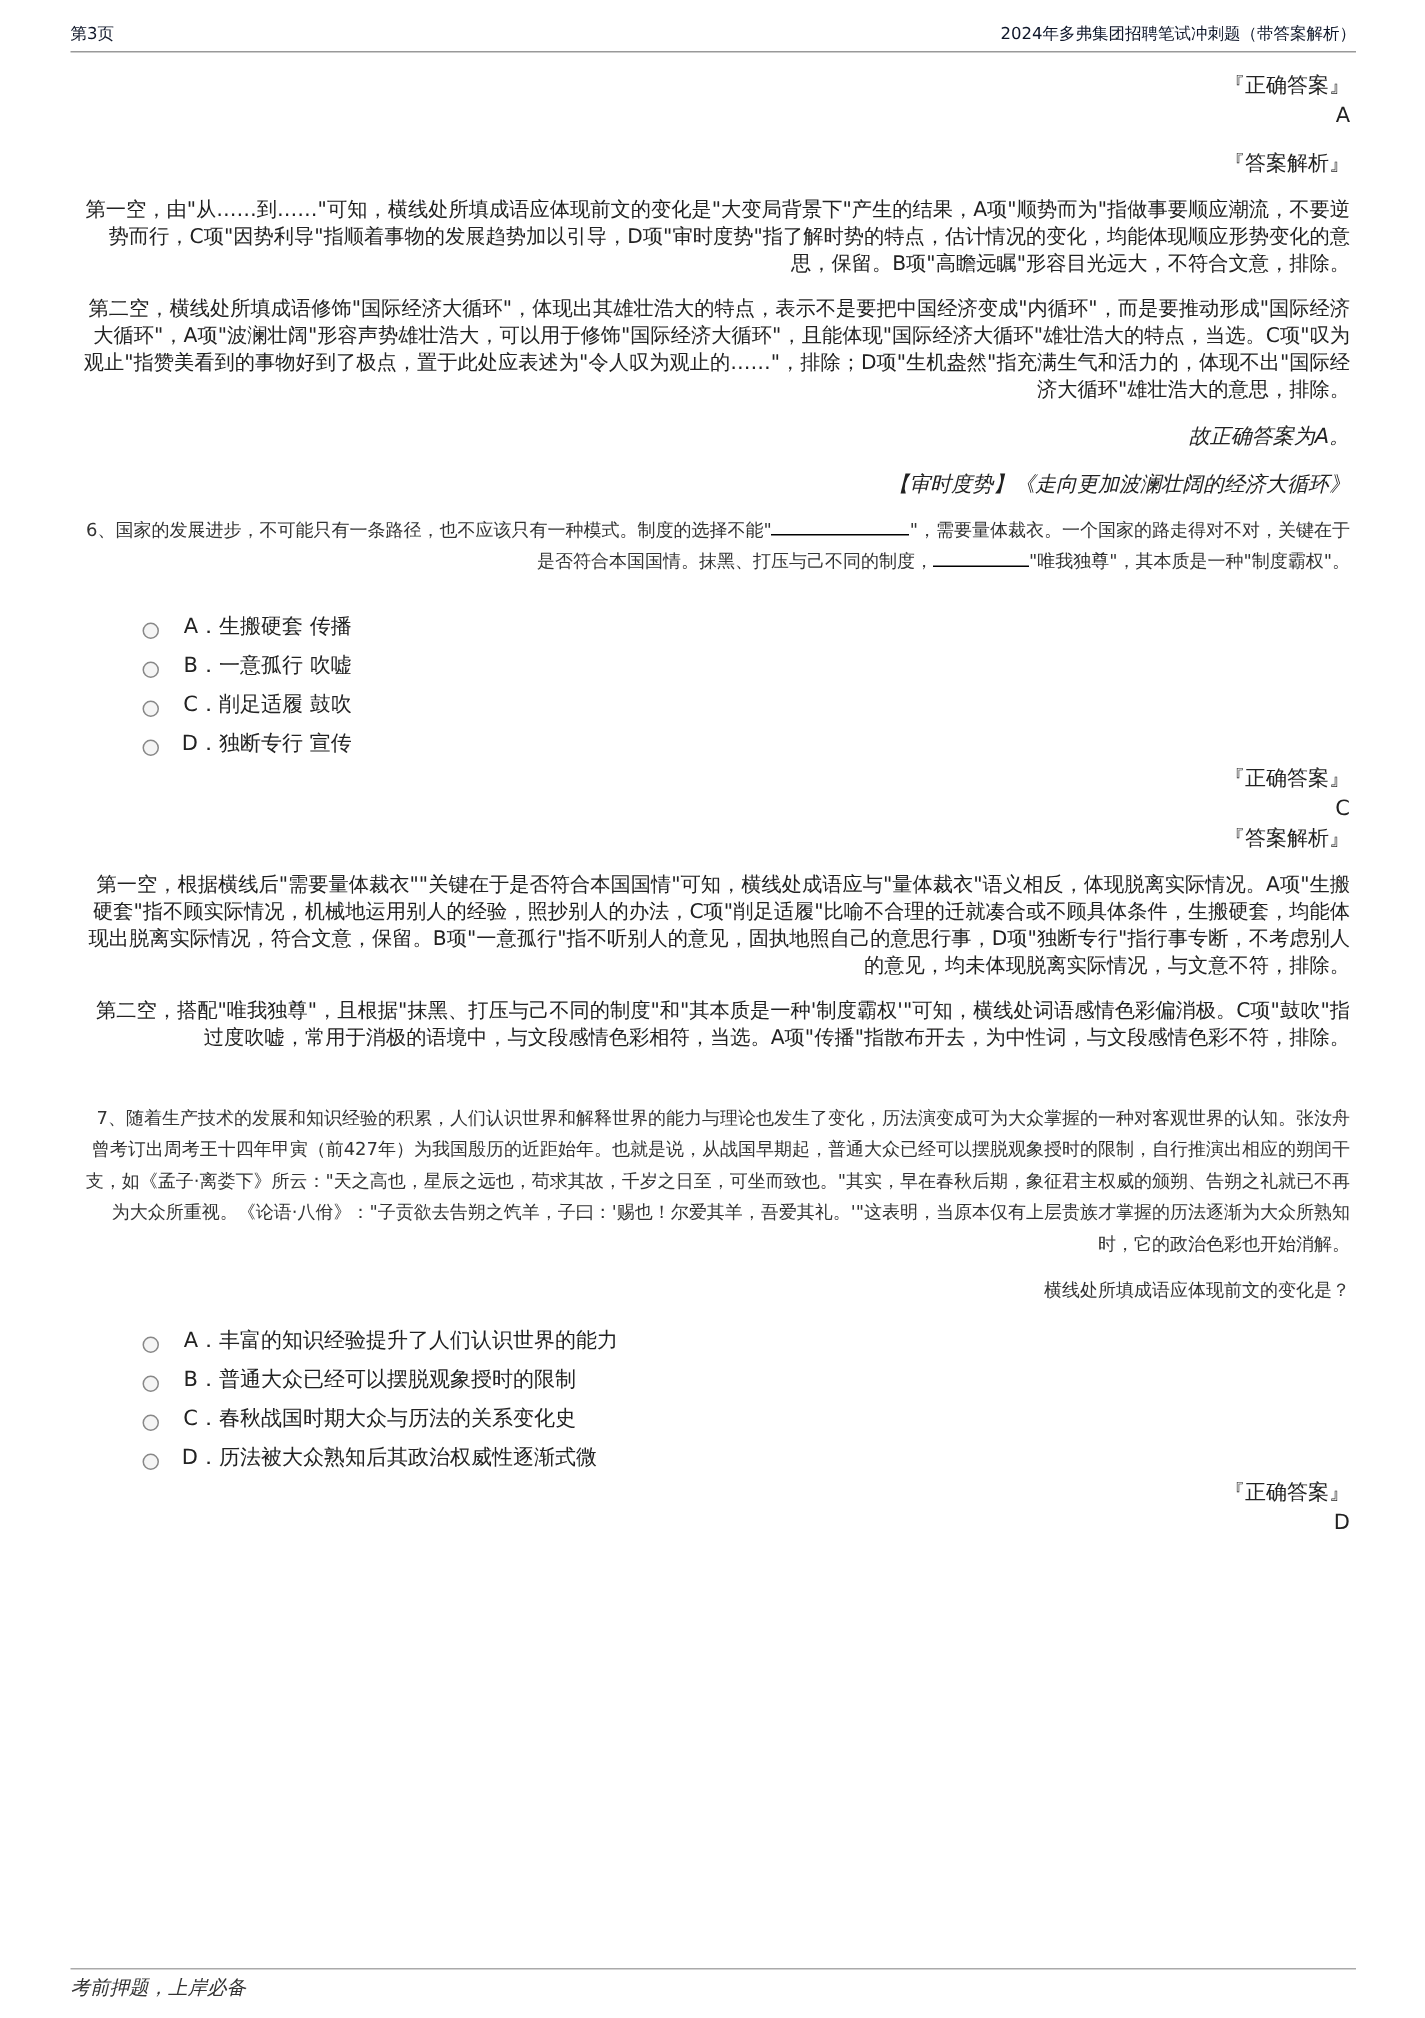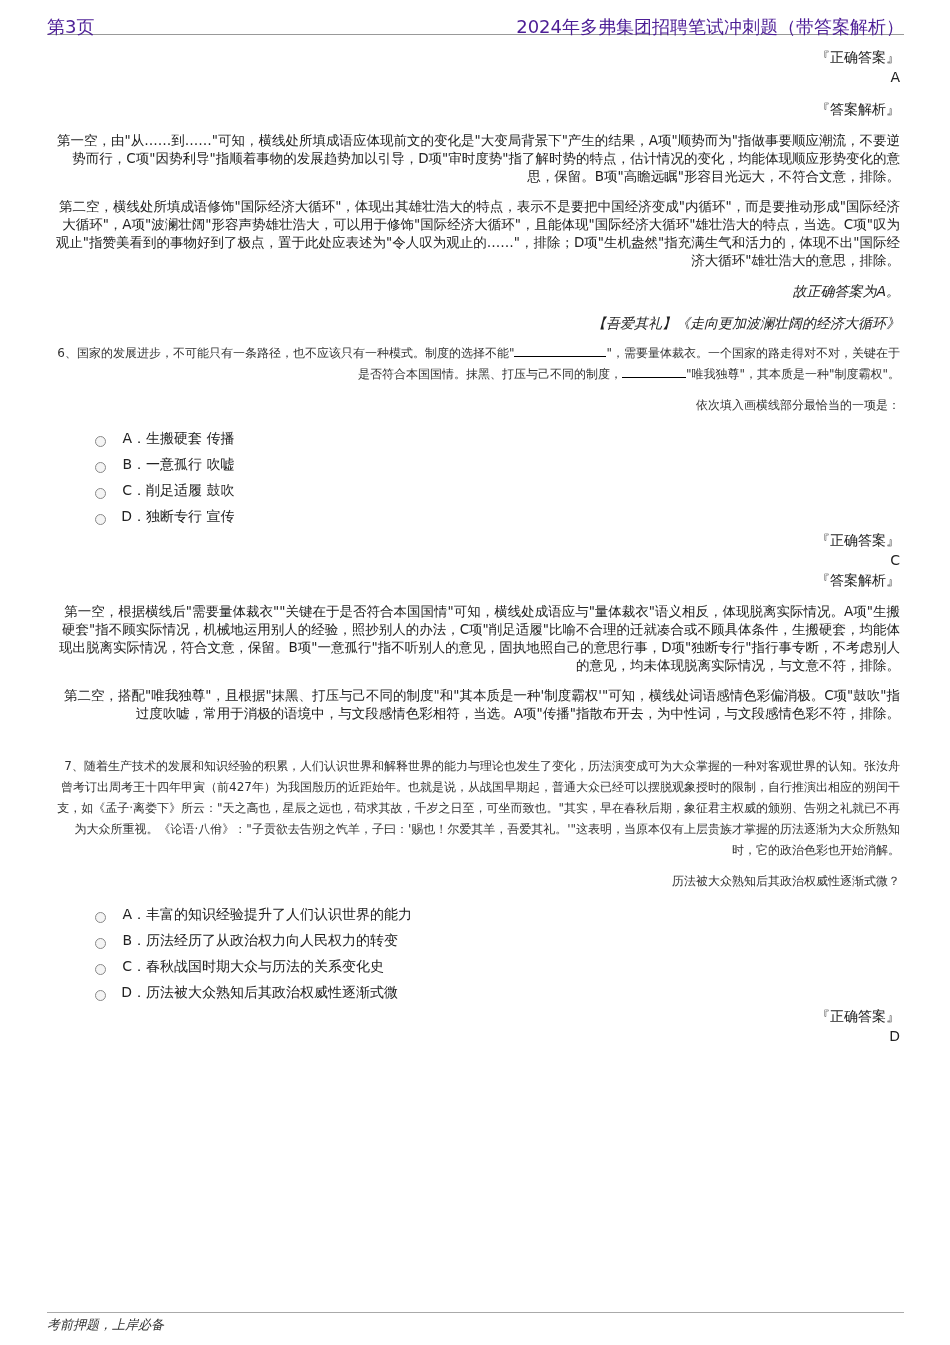--- a/index.html
+++ b/index.html
@@ -1,19 +1,19 @@
 <!DOCTYPE html>
 <html><head>
 <meta charset="utf-8">
 <style>
   html, body { margin:0; padding:0; background:#ffffff; }
   body { width:950px; height:1345px; position:relative; overflow:hidden;
          font-family:"DejaVu Sans","Liberation Sans",sans-serif; color:#222; }
   .header { position:absolute; left:47px; right:46px; top:12px; height:22px;
-            border-bottom:1px solid #999; font-size:18px; color:#4c1d95; }
+            border-bottom:1px solid #999; font-size:11px; color:#0f172a; }
   .header .left { position:absolute; left:0; top:3px; }
   .header .right { position:absolute; right:0; top:3px;margin-left:20px; }
   .footer { position:absolute; left:47px; right:46px; top:1312px; height:22px;
             border-top:1px solid #aaa; font-size:13px; color:#333;font-style:italic; }
   .footer .left { position:absolute; left:0; top:3px; }
   .footer .right { position:absolute; right:0; top:3px; }
   .content { position:absolute; left:55px; top:47px; width:845px;text-align:right; }
   .lbl { font-family:"DejaVu Serif","Liberation Serif",serif; font-size:14px; line-height:20px; margin-left:2px; }
   .ans { font-size:14px; line-height:20px; margin-left:2px; }
   .para { font-size:13.5px; line-height:18px; margin:0; color:#222; }
@@ -41,26 +41,25 @@
   <div class="ans">A</div>
   <div style="height:12px"></div>
   <div class="lbl">『答案解析』</div>
   <div style="height:12px"></div>
   <p class="para">第一空，由"从……到……"可知，横线处所填成语应体现前文的变化是"大变局背景下"产生的结果，A项"顺势而为"指做事要顺应潮流，不要逆势而行，C项"因势利导"指顺着事物的发展趋势加以引导，D项"审时度势"指了解时势的特点，估计情况的变化，均能体现顺应形势变化的意思，保留。B项"高瞻远瞩"形容目光远大，不符合文意，排除。</p>
   <div style="height:12px"></div>
   <p class="para">第二空，横线处所填成语修饰"国际经济大循环"，体现出其雄壮浩大的特点，表示不是要把中国经济变成"内循环"，而是要推动形成"国际经济大循环"，A项"波澜壮阔"形容声势雄壮浩大，可以用于修饰"国际经济大循环"，且能体现"国际经济大循环"雄壮浩大的特点，当选。C项"叹为观止"指赞美看到的事物好到了极点，置于此处应表述为"令人叹为观止的……"，排除；D项"生机盎然"指充满生气和活力的，体现不出"国际经济大循环"雄壮浩大的意思，排除。</p>
   <div style="height:12px"></div>
   <div class="src">故正确答案为A。</div>
   <div style="height:12px"></div>
-  <div class="src">【吾爱其礼】《走向更加波澜壮阔的经济大循环》</div>
+  <div class="src">【审时度势】《走向更加波澜壮阔的经济大循环》</div>
   <div style="height:10px"></div>
 
   <p class="q"><span>6、国家的发展进步，不可能只有一条路径，也不应该只有一种模式。制度的选择不能"</span><span class="blank" style="width:92px"></span><span>"，需要量体裁衣。一个国家的路走得对不对，关键在于是否符合本国国情。抹黑、打压与己不同的制度，</span><span class="blank" style="width:64px"></span><span>"唯我独尊"，其本质是一种"制度霸权"。</span></p>
   <div style="height:10px"></div>
-  <p class="q">依次填入画横线部分最恰当的一项是：</p>
   <div style="height:10px"></div>
   <div class="opts">
     <div class="opt">
         <span class="radio"></span>
         <span class="letter">A．</span>
         <span class="txt">生搬硬套 传播</span>
       </div>
     <div class="opt">
         <span class="radio"></span>
         <span class="letter">B．</span>
@@ -83,32 +82,32 @@
   <div style="height:12px"></div>
   <p class="para">第一空，根据横线后"需要量体裁衣""关键在于是否符合本国国情"可知，横线处成语应与"量体裁衣"语义相反，体现脱离实际情况。A项"生搬硬套"指不顾实际情况，机械地运用别人的经验，照抄别人的办法，C项"削足适履"比喻不合理的迁就凑合或不顾具体条件，生搬硬套，均能体现出脱离实际情况，符合文意，保留。B项"一意孤行"指不听别人的意见，固执地照自己的意思行事，D项"独断专行"指行事专断，不考虑别人的意见，均未体现脱离实际情况，与文意不符，排除。</p>
   <div style="height:12px"></div>
   <p class="para">第二空，搭配"唯我独尊"，且根据"抹黑、打压与己不同的制度"和"其本质是一种'制度霸权'"可知，横线处词语感情色彩偏消极。C项"鼓吹"指过度吹嘘，常用于消极的语境中，与文段感情色彩相符，当选。A项"传播"指散布开去，为中性词，与文段感情色彩不符，排除。</p>
   <div style="height:12px"></div>
   <div style="height:12px"></div>
   <div style="height:10px"></div>
 
   <p class="q">7、随着生产技术的发展和知识经验的积累，人们认识世界和解释世界的能力与理论也发生了变化，历法演变成可为大众掌握的一种对客观世界的认知。张汝舟曾考订出周考王十四年甲寅（前427年）为我国殷历的近距始年。也就是说，从战国早期起，普通大众已经可以摆脱观象授时的限制，自行推演出相应的朔闰干支，如《孟子·离娄下》所云："天之高也，星辰之远也，苟求其故，千岁之日至，可坐而致也。"其实，早在春秋后期，象征君主权威的颁朔、告朔之礼就已不再为大众所重视。《论语·八佾》："子贡欲去告朔之饩羊，子曰：'赐也！尔爱其羊，吾爱其礼。'"这表明，当原本仅有上层贵族才掌握的历法逐渐为大众所熟知时，它的政治色彩也开始消解。</p>
   <div style="height:10px"></div>
-  <p class="q">历法被大众熟知后其政治权威性逐渐式微？</p>
+  <p class="q">横线处所填成语应体现前文的变化是？</p>
   <div style="height:10px"></div>
   <div class="opts">
     <div class="opt">
         <span class="radio"></span>
         <span class="letter">A．</span>
         <span class="txt">丰富的知识经验提升了人们认识世界的能力</span>
       </div>
     <div class="opt">
         <span class="radio"></span>
         <span class="letter">B．</span>
-        <span class="txt">历法经历了从政治权力向人民权力的转变</span>
+        <span class="txt">普通大众已经可以摆脱观象授时的限制</span>
       </div>
     <div class="opt">
         <span class="radio"></span>
         <span class="letter">C．</span>
         <span class="txt">春秋战国时期大众与历法的关系变化史</span>
       </div>
     <div class="opt">
         <span class="radio"></span>
         <span class="letter">D．</span>
         <span class="txt">历法被大众熟知后其政治权威性逐渐式微</span>

